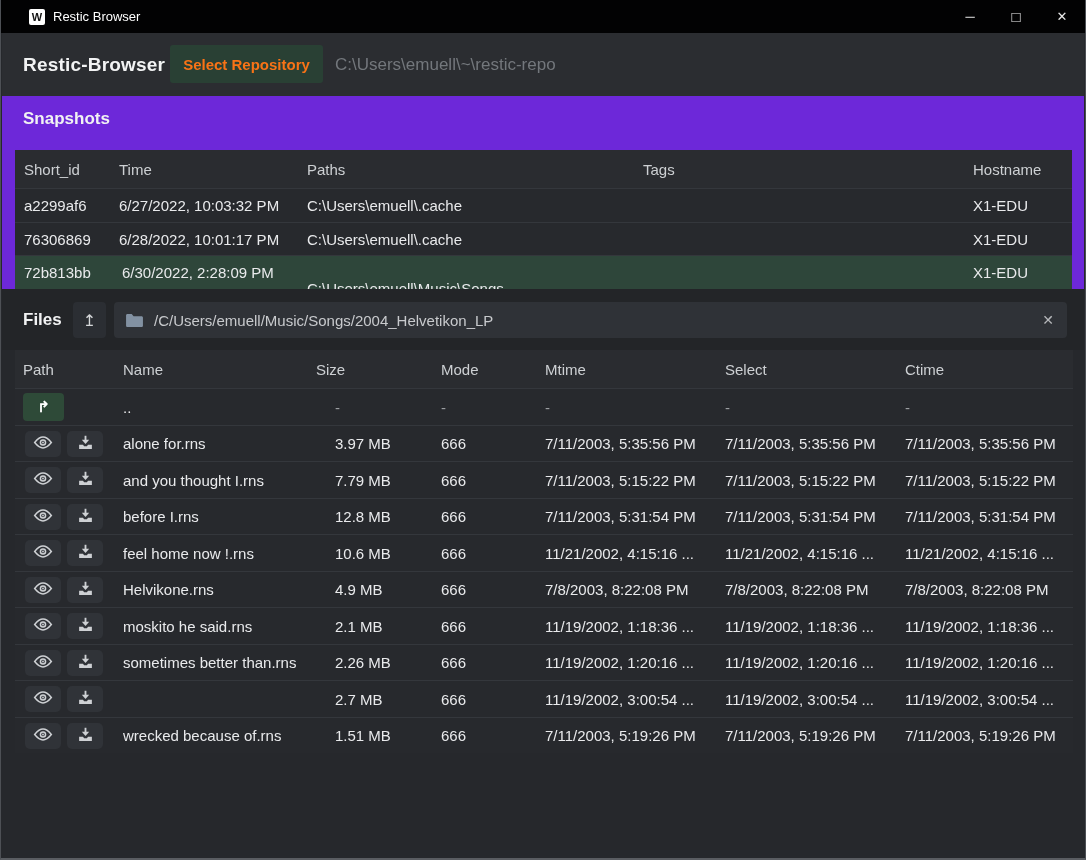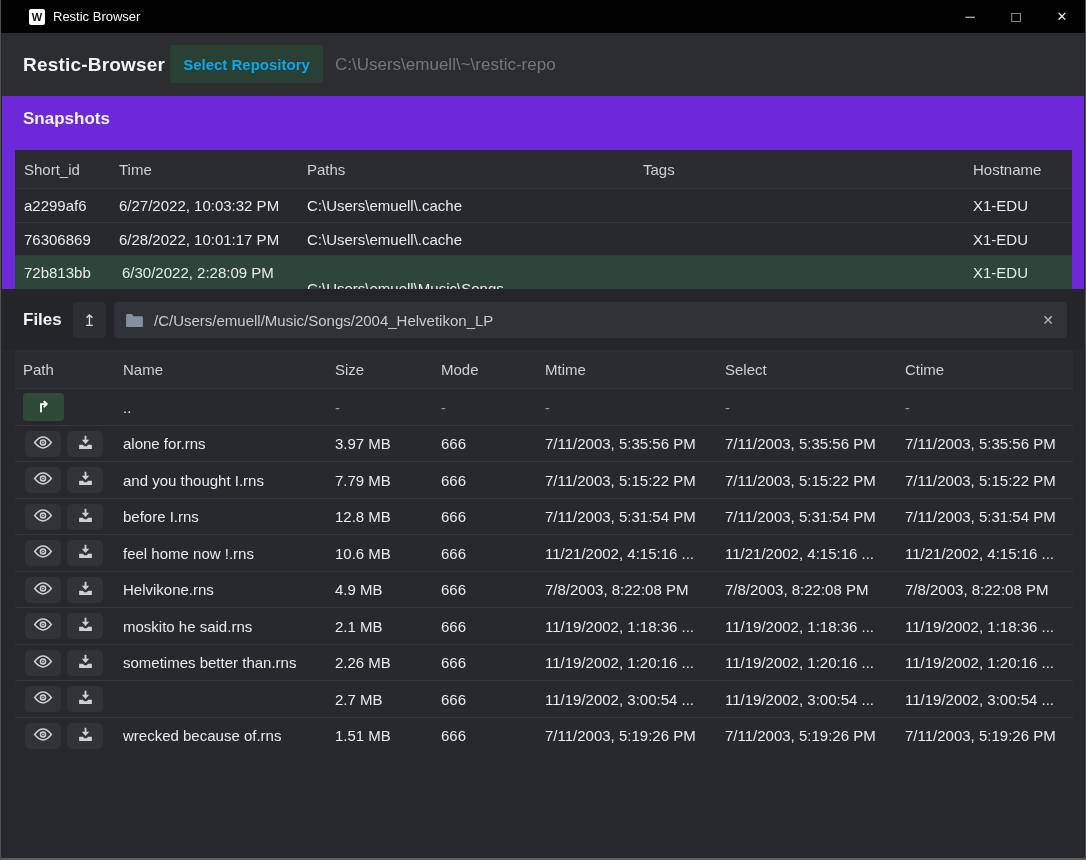--- a/index.html
+++ b/index.html
@@ -21,21 +21,21 @@
   .win-controls { margin-left:auto; display:flex; height:100%; }
   .win-btn { width:46px; height:100%; display:flex; align-items:center; justify-content:center;
     color:#e9e9e9; font-size:13px; cursor:default; }
   .win-btn.max { font-size:15px; }
 
   
   .header { position:absolute; top:33px; left:1px; right:1px; height:63px; background:#2b2d31; }
   .app-name { position:absolute; left:21px; top:50%; transform:translateY(-50%);
     font-size:19px; font-weight:bold; color:#f2f3f4; letter-spacing:.2px; }
   .repo-btn { position:absolute; left:168px; top:12px; width:153px; height:38px;
-    background:#294034; border:none; border-radius:3px; color:#0ea5e9;
+    background:#294034; border:none; border-radius:3px; color:#f97316;
     font-family:inherit; font-size:15px; font-weight:bold; cursor:pointer; }
   .repo-path { position:absolute; left:333px; top:50%; transform:translateY(-50%);
     font-size:17px; color:#73777c; }
 
   
   .snap-section { position:absolute; top:96px; left:1px; right:1px; height:193px; background:#6d28d9; }
   .section-title { font-size:17px; font-weight:bold; color:#f1f2f3; }
   .snap-title { position:absolute; left:21px; top:13px; }
   .table-head { position:absolute; background:#2a2c30; }
   .snap-head { top:54px; left:13px; right:12px; height:38px; }
@@ -57,21 +57,21 @@
   .path-field { position:absolute; left:112px; top:13px; right:17px; height:36px;
     background:#2f3237; border-radius:4px; display:flex; align-items:center; }
   .folder-ic { margin-left:11px; display:flex; }
   .path-text { margin-left:10px; font-size:15px; color:#c8cacd; white-space:nowrap;
     overflow:hidden; flex:1; }
   .clear-btn { margin-left:auto; margin-right:4px; width:30px; height:30px; background:transparent;
     border:none; color:#b6b8bb; font-size:14px; cursor:pointer; font-family:inherit; }
 
   
   .files-head { top:350px; left:14px; right:12px; height:38px; }
-  .fc0{left:8px;} .fc1{left:108px;} .fc2{left:320px;text-align:center;} .fc3{left:426px;} .fc4{left:530px;} .fc5{left:710px;} .fc6{left:890px;}
+  .fc0{left:8px;} .fc1{left:108px;} .fc2{left:301px;text-align:center;} .fc3{left:426px;} .fc4{left:530px;} .fc5{left:710px;} .fc6{left:890px;}
   #file-rows { position:absolute; top:388px; left:14px; right:12px; }
   .file-row { position:relative; height:36.5px; background:#27292d; border-top:1px solid #34373c; }
   .file-row .cell { color:#e9eaec; }
   .file-row .dash { color:#9b9ea1; }
   .enter-btn { position:absolute; left:8px; top:4px; width:41px; height:28px;
     background:#2e4a38; border:none; border-radius:4px; color:#ffffff;
     font-size:15px; font-weight:bold; cursor:pointer; font-family:inherit; }
   .icon-btn { position:absolute; top:5px; width:36px; height:26px; background:#303338;
     border:none; border-radius:5px; display:flex; align-items:center; justify-content:center; cursor:pointer; }
   .icon-btn.eye { left:10px; }

